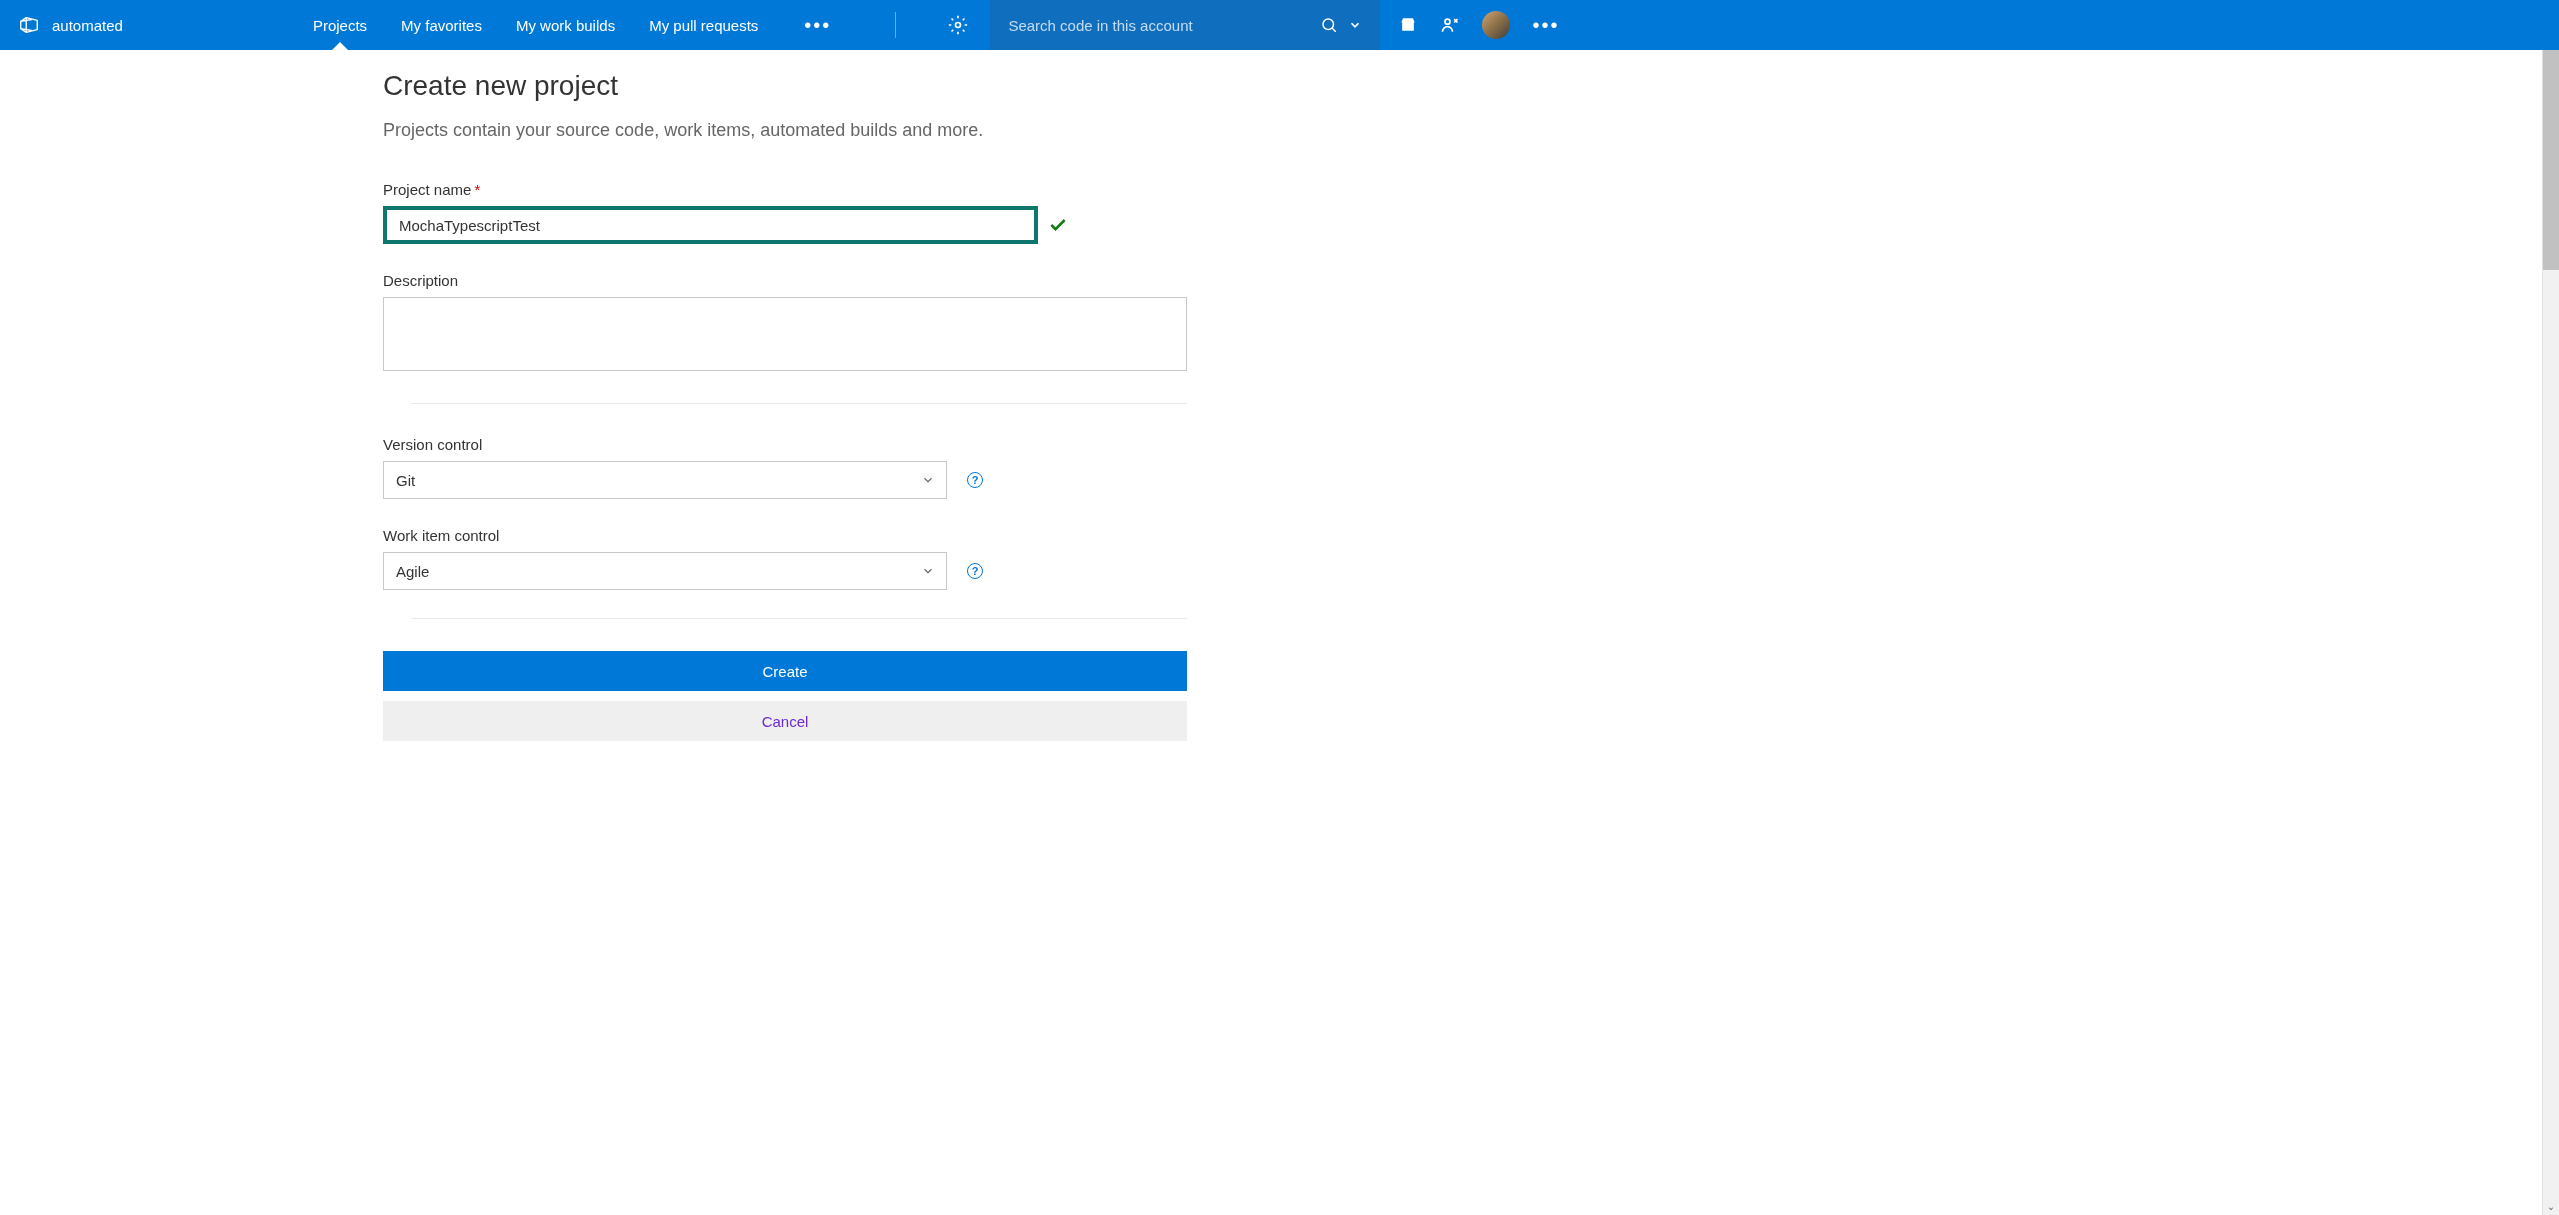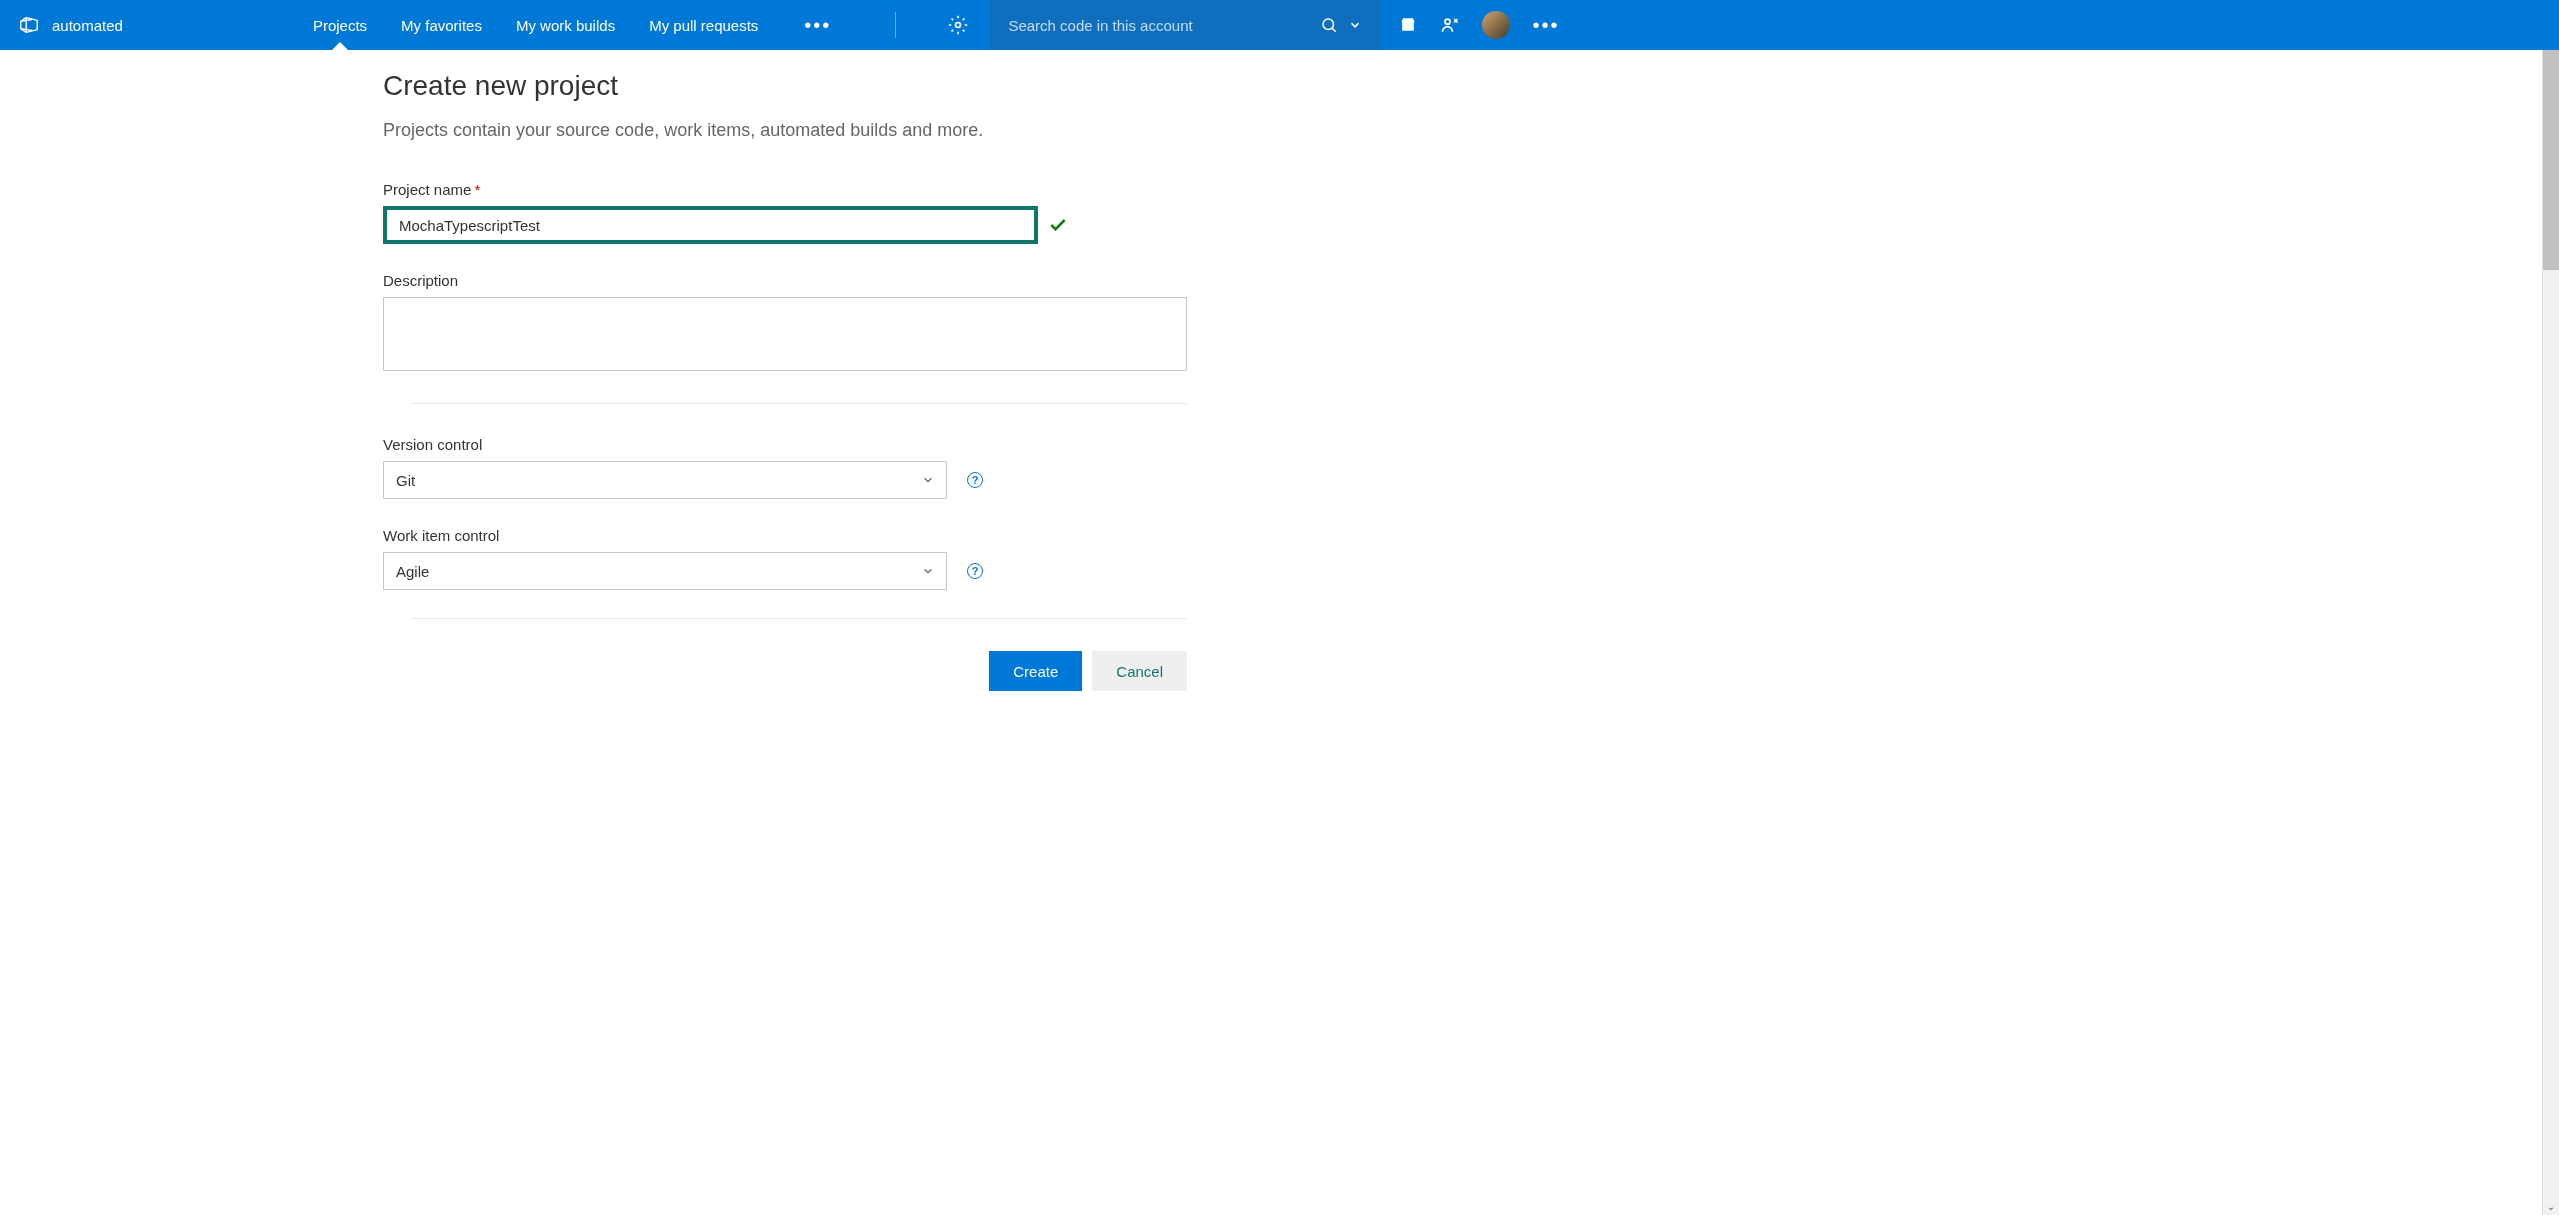--- a/index.html
+++ b/index.html
@@ -242,35 +242,36 @@
       font-size: 11px;
       font-weight: 600;
       margin-left: 10px;
     }
     .button-row {
       display: flex;
       justify-content: flex-end;
       gap: 10px;
       width: 804px;
       margin-top: 30px;
+      flex-direction: column;
     }
     .btn {
       height: 40px;
       padding: 0 24px;
       font-size: 15px;
       border: none;
       cursor: pointer;
     }
     .btn-primary {
       background: #0078d7;
       color: #fff;
     }
     .btn-secondary {
       background: #efefef;
-      color: #0f766e;
+      color: #6d28d9;
     }
     .scrollbar {
       position: fixed;
       right: 0;
       top: 50px;
       width: 17px;
       height: calc(100vh - 50px);
       background: #f1f1f1;
       border-left: 1px solid #e0e0e0;
     }

